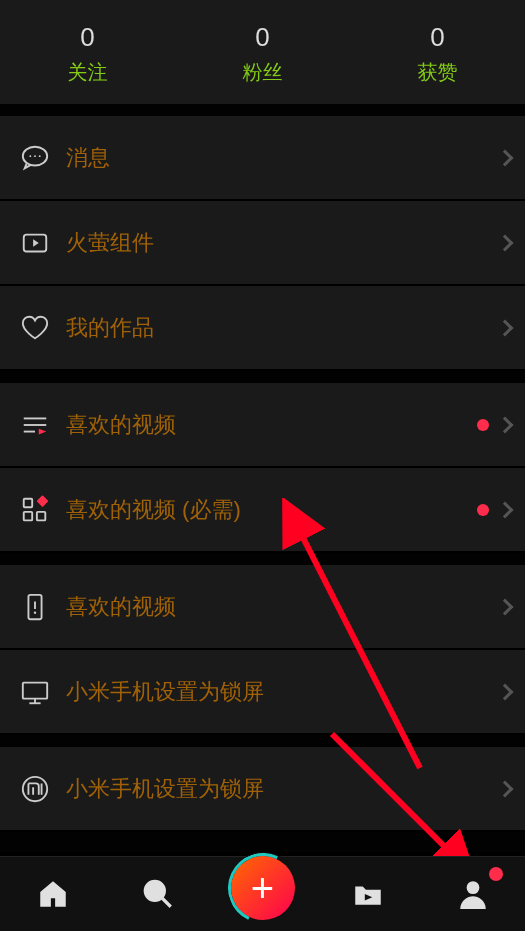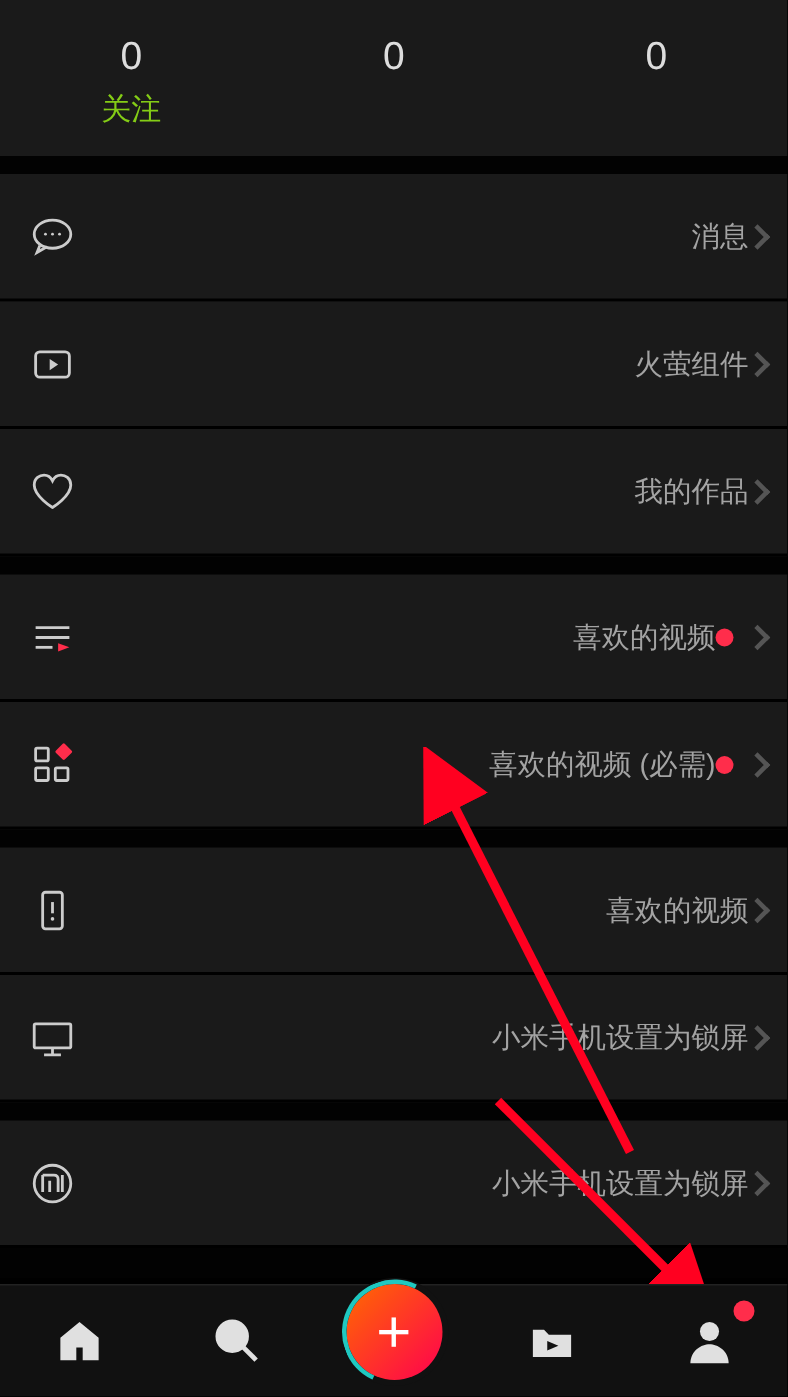--- a/index.html
+++ b/index.html
@@ -57,24 +57,23 @@
     }
     .icon-wrap svg {
       width: 30px;
       height: 30px;
       stroke: #ccc;
       stroke-width: 2;
       fill: none;
     }
     .item-label {
       flex: 1;
-      font-size: 19px;
-      color: #a3a3a3;
+      font-size: 22px;
+      color: #a16207;
       padding-left: 8px;
-      text-align: right;
     }
     .dot-red {
       width: 12px;
       height: 12px;
       border-radius: 50%;
       background: #ff2d4b;
       margin-right: 10px;
     }
     .chevron {
       width: 12px;
@@ -163,23 +162,25 @@
 </head>
 <body>
 
 <div class="stats-row">
   <div class="stat">
     <div class="stat-value">0</div>
     <div class="stat-label">关注</div>
   </div>
   <div class="stat">
     <div class="stat-value">0</div>
+    <div class="stat-label">粉丝</div>
   </div>
   <div class="stat">
     <div class="stat-value">0</div>
+    <div class="stat-label">获赞</div>
   </div>
 </div>
 
 <div class="gap"></div>
 
 <div class="list-item">
   <span class="icon-wrap">
     <svg viewBox="0 0 32 32">
         <ellipse cx="16" cy="14" rx="13" ry="10"></ellipse>
         <path d="M7 22 L5 27 L12 23"></path>

